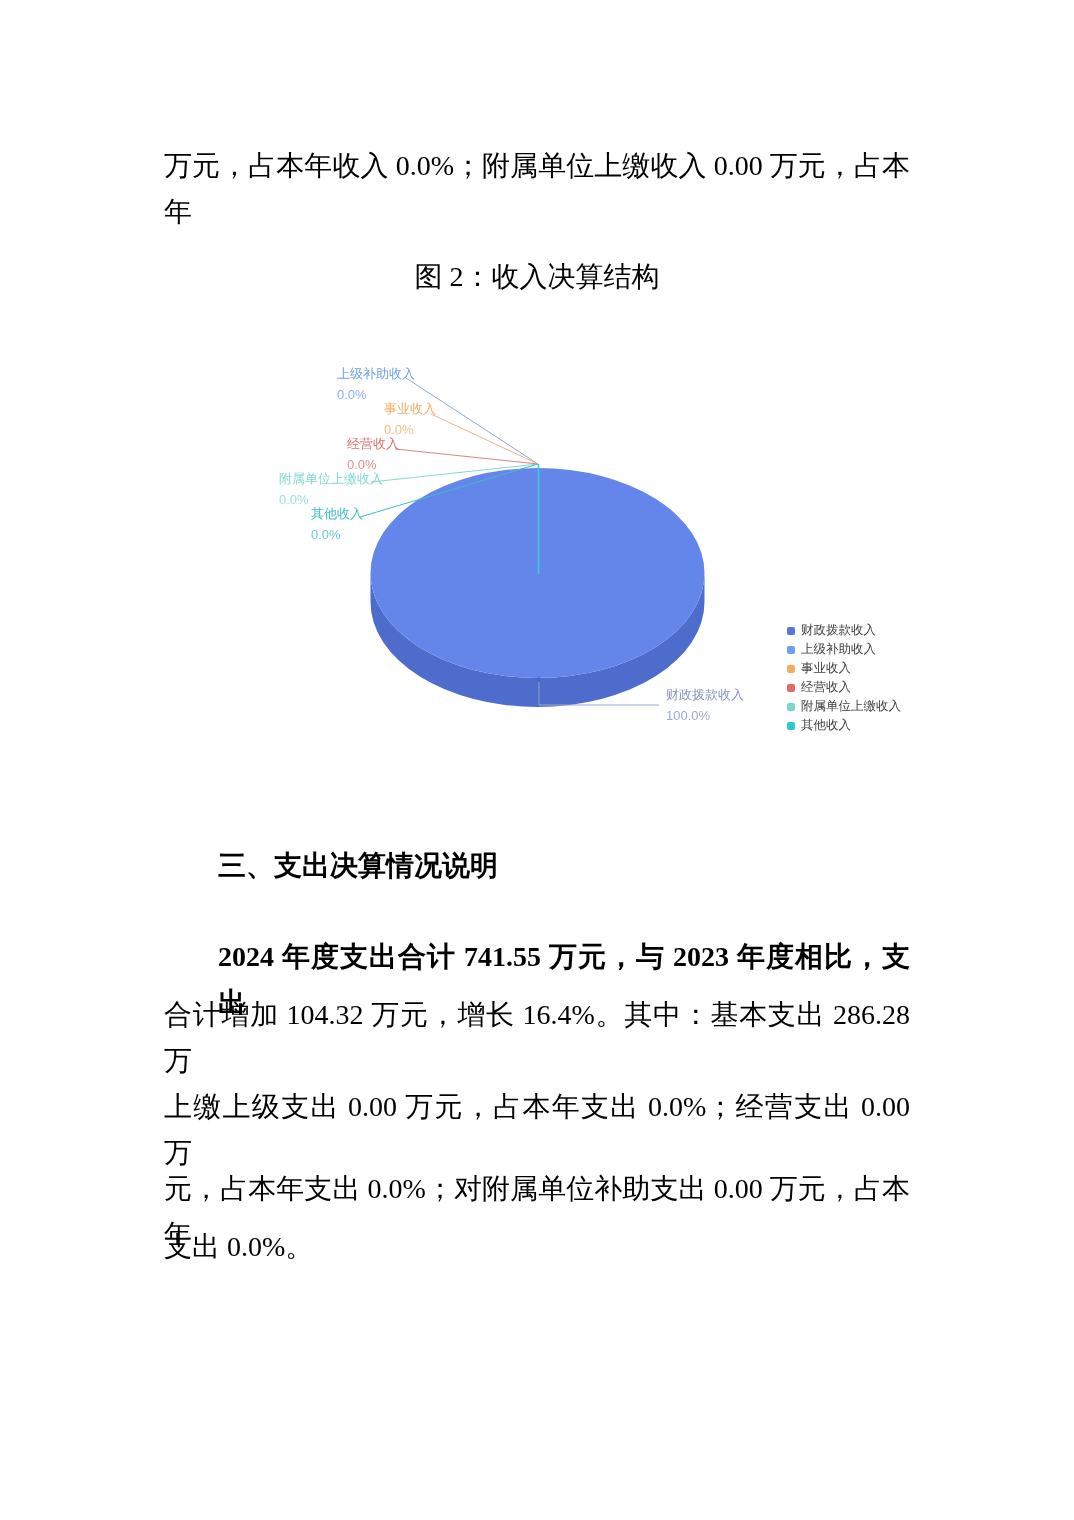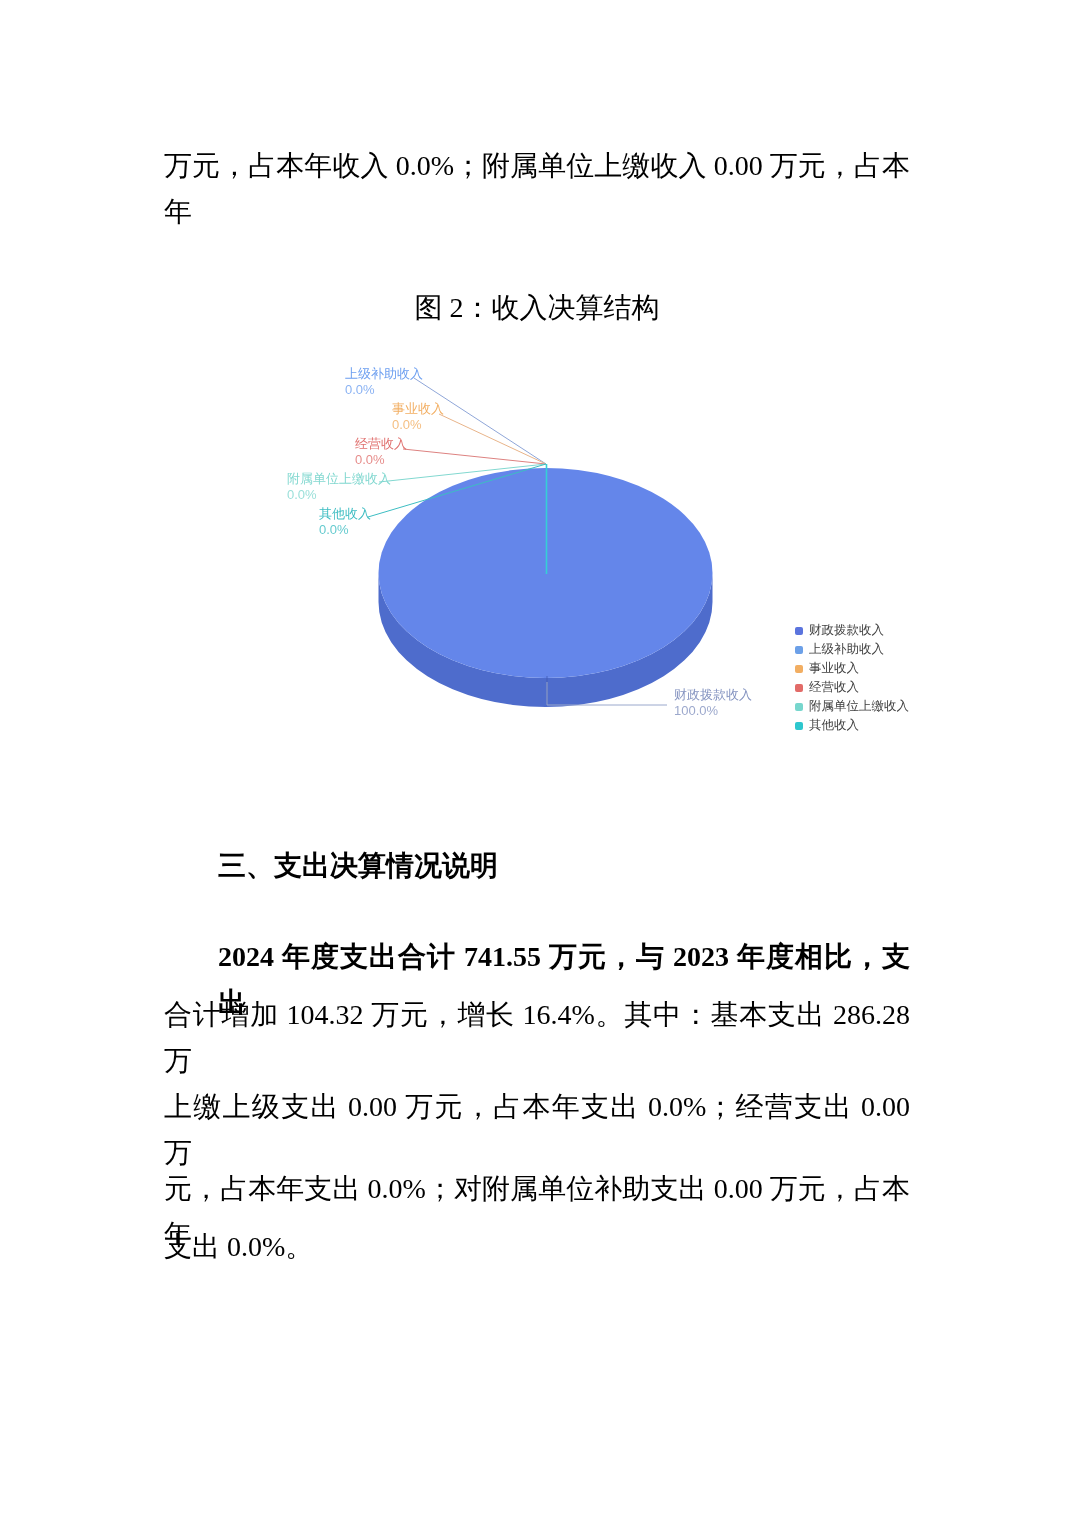--- a/index.html
+++ b/index.html
@@ -13,40 +13,40 @@
     overflow:hidden;
   }
   
   .tl{
     position:absolute;
     left:164px;width:746px;
     font-size:28px;line-height:46px;
     white-space:nowrap;
   }
   .j{white-space:normal;text-align:justify;text-align-last:justify;}
-  .center{text-align:left;text-align-last:center;white-space:normal;margin-top:31px;}
+  .center{text-align:left;text-align-last:center;white-space:normal;}
   .indent{padding-left:54px;box-sizing:border-box;font-weight:bold;}
   .heading{
     position:absolute;left:218px;top:848px;
     font-family:"Liberation Sans","DejaVu Sans",sans-serif;
     font-weight:700;font-size:28px;line-height:36px;white-space:nowrap;
   }
   .pagenum{
     position:absolute;left:0;top:1400px;width:100%;
     text-align:center;font-size:17px;color:#222;
   }
   
-  .chart{position:absolute;left:8px;top:300px;width:972px;height:480px;}
+  .chart{position:absolute;left:0;top:300px;width:972px;height:480px;}
   .chart svg{position:absolute;left:0;top:0;}
   .callout{
     position:absolute;
     font-family:"Liberation Sans","DejaVu Sans",sans-serif;
     font-size:13px;line-height:16px;white-space:nowrap;
   }
-  .callout .pct{opacity:.8;}
+  .callout .pct{margin-top:5px;opacity:.8;}
   .c1{color:#6d9ff0;}
   .c2{color:#f2ae62;}
   .c3{color:#e0706e;}
   .c4{color:#82d8d0;}
   .c5{color:#3dbdc2;}
   .c0m{color:#8493c0;}
   .legend{
     position:absolute;left:787px;top:321px;
     font-family:"Liberation Sans","DejaVu Sans",sans-serif;
     font-size:12.5px;color:#404040;

